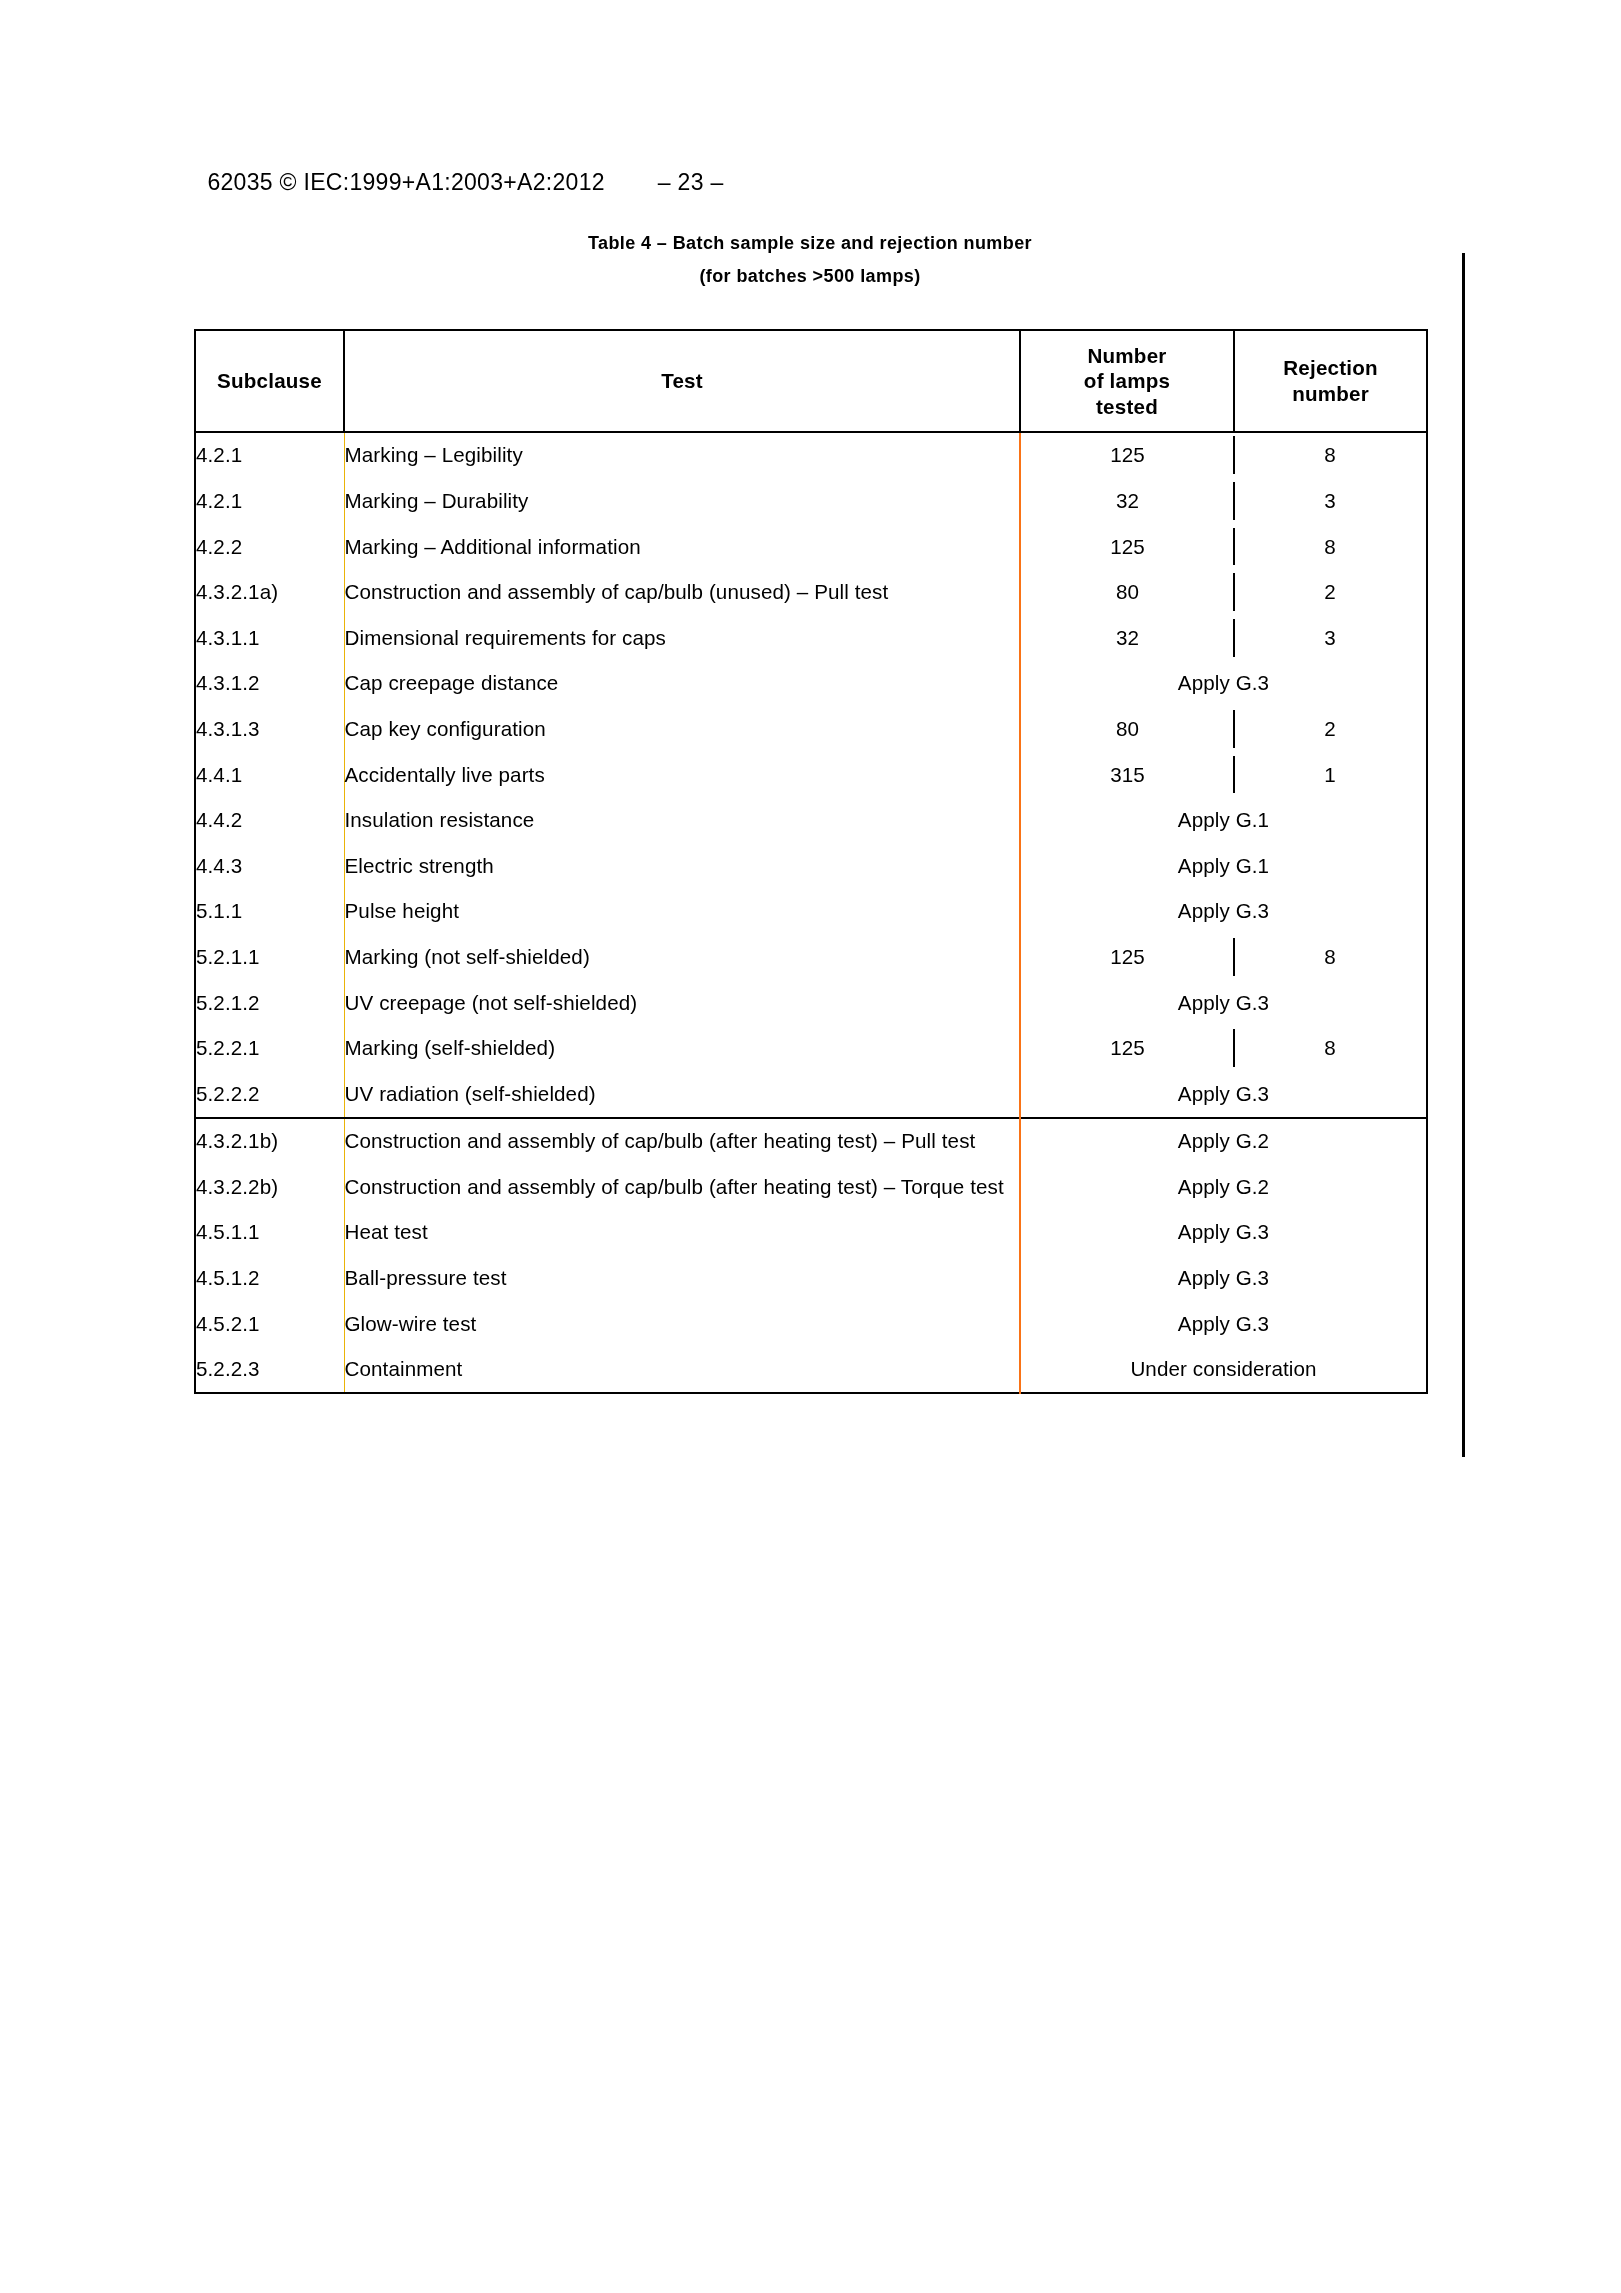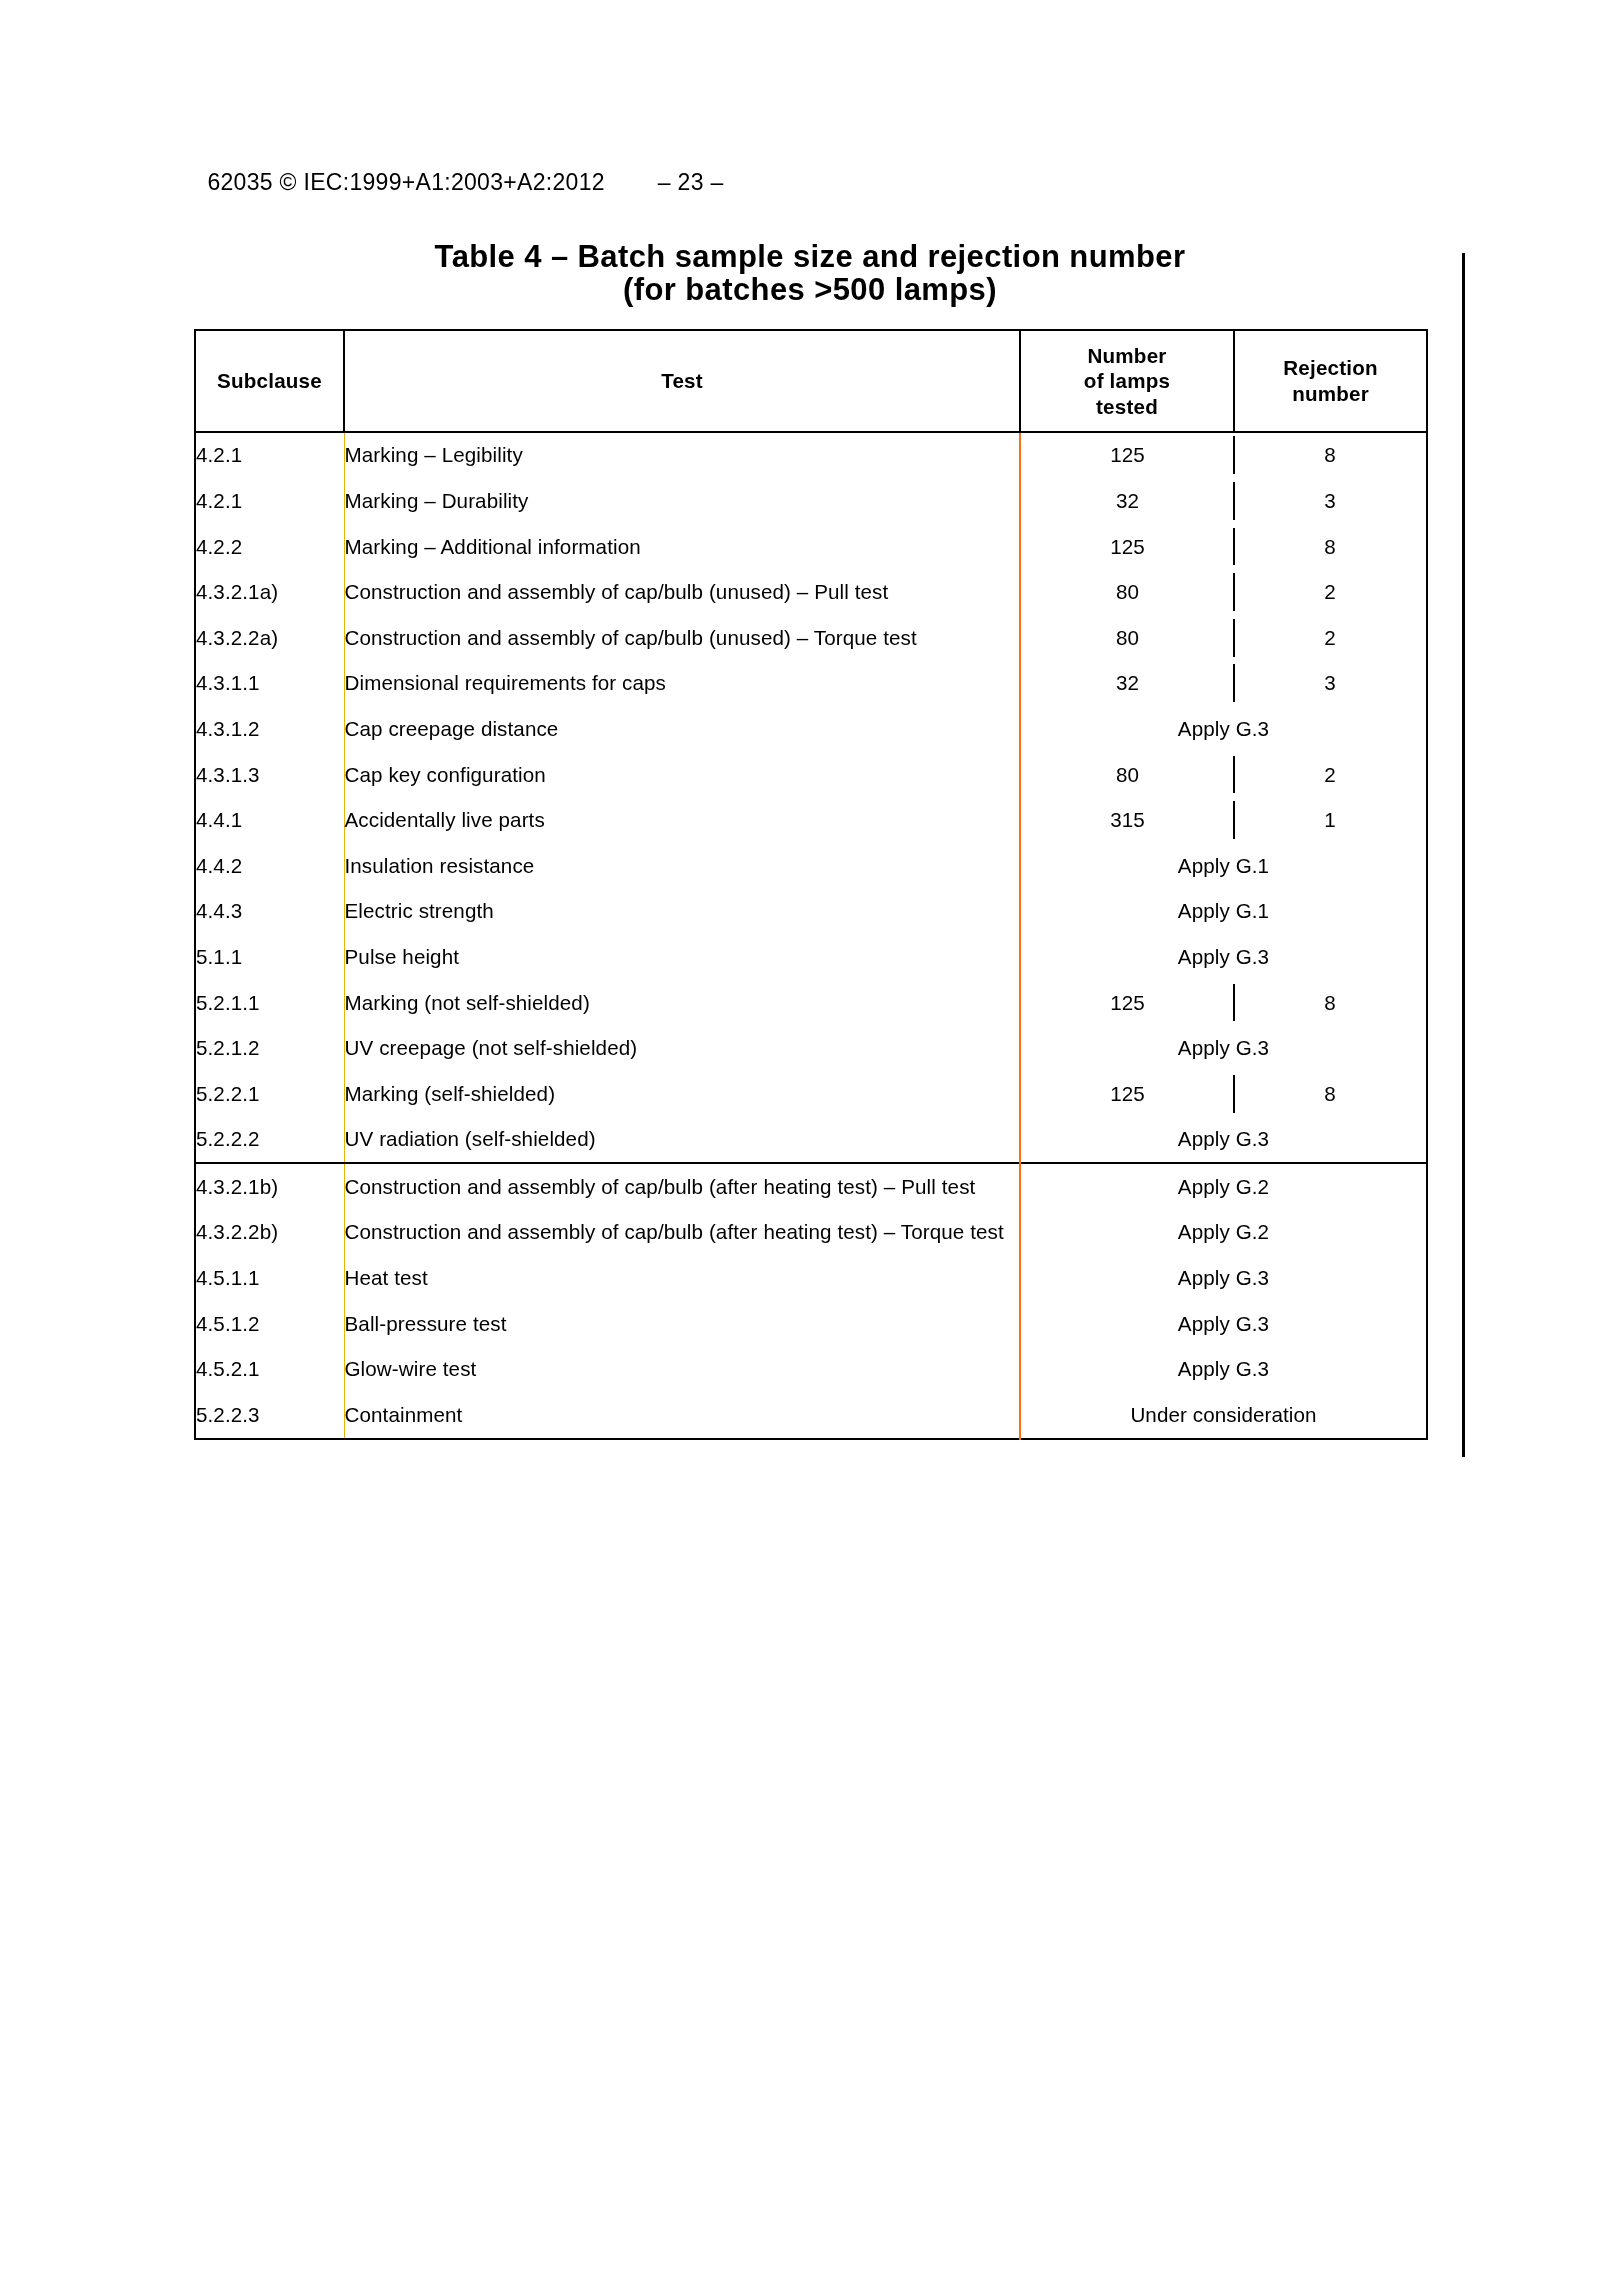--- a/index.html
+++ b/index.html
@@ -27,24 +27,24 @@
   }
   .page-header .pg-num {
     display: inline-block;
     margin-left: 53px;
   }
 
   
   .table-title {
     position: absolute;
     left: 194px;
-    top: 240px;
+    top: 227px;
     width: 1232px;
     text-align: center;
-    font-size: 31px;
+    font-size: 18px;
     font-weight: bold;
     line-height: 33px;
     letter-spacing: 0.4px;
   }
 
   
   .change-bar {
     position: absolute;
     left: 1462px;
     top: 253px;
@@ -185,26 +185,20 @@
           <td class="num split">125</td>
           <td class="rej">8</td>
         </tr>
         <tr>
           <td class="sub">4.3.2.1a)</td>
           <td class="test">Construction and assembly of cap/bulb (unused) – Pull test</td>
           <td class="num split">80</td>
           <td class="rej">2</td>
         </tr>
         <tr>
-          <td class="sub">4.3.2.2a)</td>
-          <td class="test">Construction and assembly of cap/bulb (unused) – Torque test</td>
-          <td class="num split">80</td>
-          <td class="rej">2</td>
-        </tr>
-        <tr>
           <td class="sub">4.3.1.1</td>
           <td class="test">Dimensional requirements for caps</td>
           <td class="num split">32</td>
           <td class="rej">3</td>
         </tr>
         <tr>
           <td class="sub">4.3.1.2</td>
           <td class="test">Cap creepage distance</td>
           <td class="span2" colspan="2">Apply G.3</td>
         </tr>

